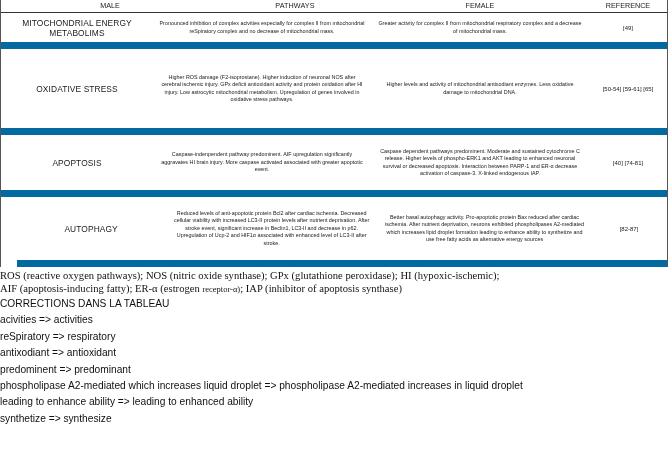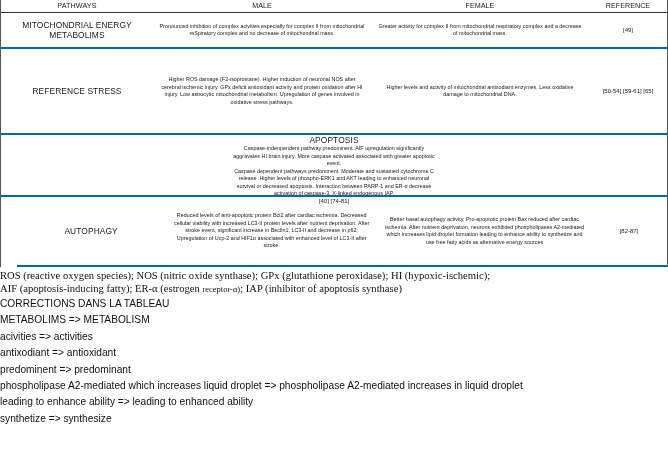--- a/index.html
+++ b/index.html
@@ -2,25 +2,25 @@
 <html><head>
 <meta charset="utf-8">
 <style>
   html, body { margin: 0; padding: 0; background: #ffffff; }
   body { width: 668px; height: 462px; overflow: hidden; position: relative; color: #1a1a1a; }
   .table {
     position: absolute; left: 0; top: 0; width: 666px;
     border-left: 1px solid #555; border-right: 1px solid #555;
     font-family: "Liberation Sans", sans-serif;
   }
-  .row { display: flex; align-items: center; border-bottom: 2px solid #0369a1; box-sizing: border-box; }
+  .row { display: flex; align-items: center; border-bottom: 7px solid #0369a1; box-sizing: border-box; }
   .row.header { height: 13px; border-bottom: 1px solid #333; }
   .row.r1 { height: 36px; }
   .row.r2 { height: 86px; }
-  .row.r3 { height: 62px; flex-direction: column; }
+  .row.r3 { height: 62px; }
   .row.r4 { height: 70px; margin-left: 16px; }
   .cell { box-sizing: border-box; text-align: center; }
   .c-path { width: 152px; font-size: 8.4px; letter-spacing: 0.1px; }
   .c-male { width: 218px; font-size: 5.4px; line-height: 7.5px; padding: 0 6px; }
   .c-female { width: 218px; font-size: 5.4px; line-height: 7.5px; padding: 0 6px; }
   .c-ref { width: 78px; font-size: 6px; }
   .header .cell { font-size: 7.2px; line-height: 12px; }
   .header .c-path { font-size: 7.2px; }
   .notes {
     position: absolute; left: 0; top: 269px; width: 668px;
@@ -31,58 +31,58 @@
     position: absolute; left: 0; top: 296px; width: 532px;
     font-family: "Liberation Sans", sans-serif; font-size: 10.2px; line-height: 16.4px; color: #111;
   }
   .corrections div { white-space: nowrap; }
 </style>
 </head>
 <body>
 
 <div class="table">
   <div class="row header">
+    <div class="cell c-male">MALE</div>
     <div class="cell c-path">PATHWAYS</div>
-    <div class="cell c-male">MALE</div>
     <div class="cell c-female">FEMALE</div>
     <div class="cell c-ref">REFERENCE</div>
   </div>
   <div class="row r1">
     <div class="cell c-path">MITOCHONDRIAL ENERGY METABOLIMS</div>
     <div class="cell c-male">Pronounced inhibition of complex acivities especially for complex II from mitochondrial reSpiratory complex and no decrease of mitochondrial mass.</div>
     <div class="cell c-female">Greater activity for complex II from mitochondrial respiratory complex and a decrease of mitochondrial mass.</div>
     <div class="cell c-ref">[49]</div>
   </div>
   <div class="row r2">
-    <div class="cell c-path">REFERENCE STRESS</div>
+    <div class="cell c-path">OXIDATIVE STRESS</div>
     <div class="cell c-male">Higher ROS damage (F2-isoprostane). Higher induction of neuronal NOS after cerebral ischemic injury. GPx deficit antioxidant activity and protein oxidation after HI injury. Low astrocytic mitochondrial metabolism. Upregulation of genes involved in oxidative stress pathways.</div>
     <div class="cell c-female">Higher levels and activity of mitochondrial antixodiant enzymes. Less oxidative damage to mitochondrial DNA.</div>
     <div class="cell c-ref">[50-54] [59-61] [65]</div>
   </div>
   <div class="row r3">
     <div class="cell c-path">APOPTOSIS</div>
     <div class="cell c-male">Caspase-indenpendent pathway predominent.  AIF upregulation significantly aggravates HI brain injury. More caspase activated associated with greater apoptotic event.</div>
     <div class="cell c-female">Caspase dependent pathways predominent. Moderate and sustained cytochrome C release. Higher levels of phospho-ERK1 and AKT leading to enhanced neuronal survival or decreased apoptosis. Interaction between PARP-1 and ER-α decrease activation of caspase-3. X-linked endogenous IAP.</div>
     <div class="cell c-ref">[40] [74-81]</div>
   </div>
   <div class="row r4">
     <div class="cell c-path">AUTOPHAGY</div>
     <div class="cell c-male">Reduced levels of anti-apoptotic protein Bcl2 after cardiac ischemia. Decreased cellular viability with increased LC3-II protein levels after nutrient deprivation. After stroke event, significant increase in Beclin1, LC3-II and decrease in p62. Upregulation of Ucp-2 and HIF1α associated with enhanced level of LC3-II after stroke.</div>
     <div class="cell c-female">Better basal autophagy activity. Pro-apoptotic protein Bax reduced after cardiac ischemia. After nutrient deprivation, neurons exhibited phospholipases A2-mediated which increases lipid droplet formation leading to enhance ability to synthetize and use free fatty acids as alternative energy sources</div>
     <div class="cell c-ref">[82-87]</div>
   </div>
 </div>
 
 <div class="notes">
-  <div>ROS (reactive oxygen species); NOS (nitric oxide synthase); GPx (glutathione peroxidase); HI (hypoxic-ischemic);</div>
+  <div>ROS (reactive oxygen pathways); NOS (nitric oxide synthase); GPx (glutathione peroxidase); HI (hypoxic-ischemic);</div>
   <div><span>AIF (apoptosis-inducing fatty); ER-α (estrogen </span><span class="sub">receptor-α)</span><span>; IAP (inhibitor of apoptosis synthase)</span></div>
 </div>
 
 <div class="corrections">
   <div>CORRECTIONS DANS LA TABLEAU</div>
-  <div>METABOLIMS =&gt; METABOLISM</div>
   <div>acivities =&gt; activities</div>
+  <div>reSpiratory =&gt; respiratory</div>
   <div>antixodiant =&gt; antioxidant</div>
   <div>predominent =&gt; predominant</div>
   <div>phospholipase A2-mediated which increases liquid droplet =&gt; phospholipase A2-mediated increases in liquid droplet</div>
   <div>leading to enhance ability =&gt; leading to enhanced ability</div>
   <div>synthetize =&gt; synthesize</div>
 </div>
 
 </body></html>

